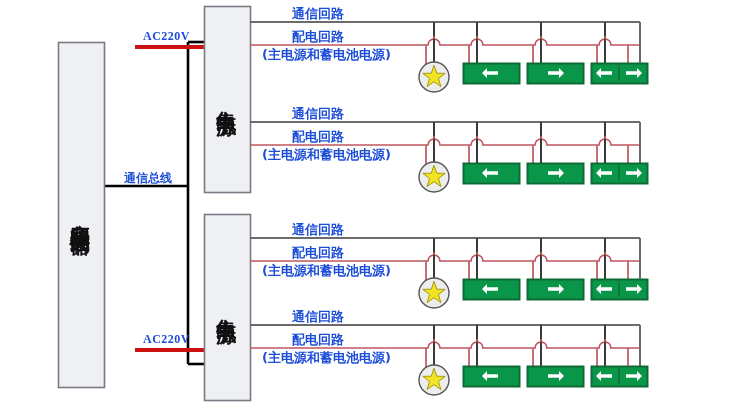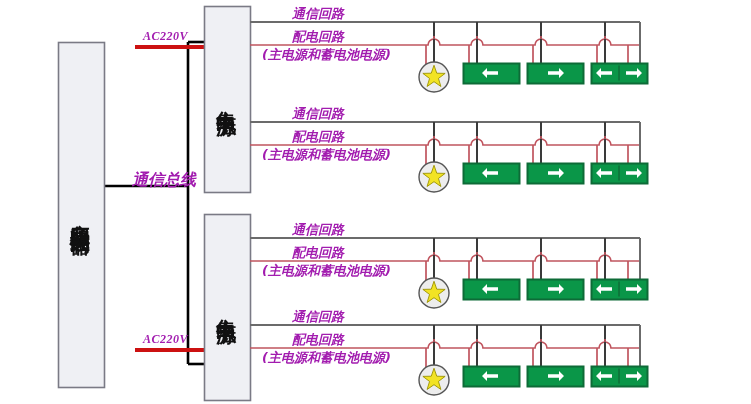--- a/index.html
+++ b/index.html
@@ -29,24 +29,23 @@
     font-family: "DejaVu Sans", "Liberation Sans", sans-serif;
     font-weight: bold;
     writing-mode: vertical-rl;
     text-orientation: upright;
     letter-spacing: 2px;
   }
   .lbl {
     position: absolute;
     font-family: "DejaVu Sans", "Liberation Sans", sans-serif;
     font-weight: bold;
-    color: #a21caf;
+    color: #1d4ed8;
     white-space: nowrap;
     line-height: 1;
-    font-style: italic;
   }
   .lbl-ac {
     font-family: "Liberation Serif", "DejaVu Serif", serif;
     font-weight: bold;
     font-size: 12px;
     letter-spacing: 0.5px;
   }
   .box-label {
     position: absolute;
     display: flex;
@@ -192,21 +191,21 @@
     <span class="cjk-vert">应急照明控制器</span>
   </div>
 
   <div id="text-layer">
       <div class="box-label" style="left: 204px; top: 6px; width: 46px; height: 186px; font-size: 20px;">
         <span class="cjk-vert">集中电源</span>
       </div>
       <div class="box-label" style="left: 204px; top: 214px; width: 46px; height: 186px; font-size: 20px;">
         <span class="cjk-vert">集中电源</span>
       </div>
-      <div class="lbl" style="left: 132px; top: 172px; font-size: 16px;">通信总线</div>
+      <div class="lbl" style="left: 124px; top: 172px; font-size: 12px;">通信总线</div>
       <div class="lbl lbl-ac" style="left: 143px; top: 30px; font-size: 12px;">AC220V</div>
       <div class="lbl lbl-ac" style="left: 143px; top: 333px; font-size: 12px;">AC220V</div>
       <div class="lbl" style="left: 292px; top: 7px; font-size: 13px;">通信回路</div>
       <div class="lbl" style="left: 292px; top: 30px; font-size: 13px;">配电回路</div>
       <div class="lbl" style="left: 262px; top: 48px; font-size: 13px;">(主电源和蓄电池电源)</div>
       <div class="lbl" style="left: 292px; top: 107px; font-size: 13px;">通信回路</div>
       <div class="lbl" style="left: 292px; top: 130px; font-size: 13px;">配电回路</div>
       <div class="lbl" style="left: 262px; top: 148px; font-size: 13px;">(主电源和蓄电池电源)</div>
       <div class="lbl" style="left: 292px; top: 223px; font-size: 13px;">通信回路</div>
       <div class="lbl" style="left: 292px; top: 246px; font-size: 13px;">配电回路</div>

